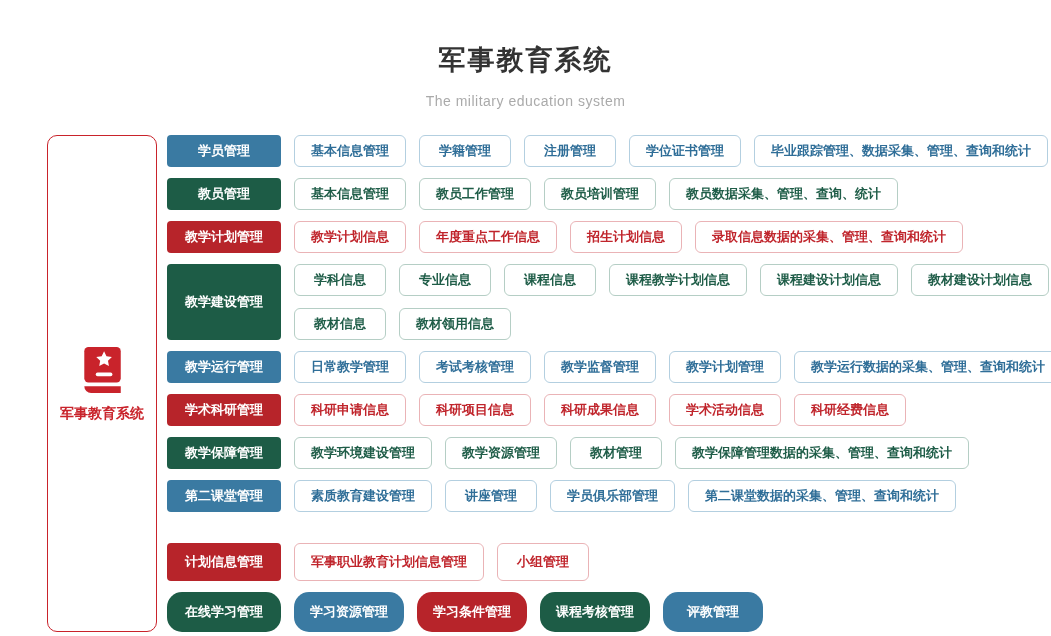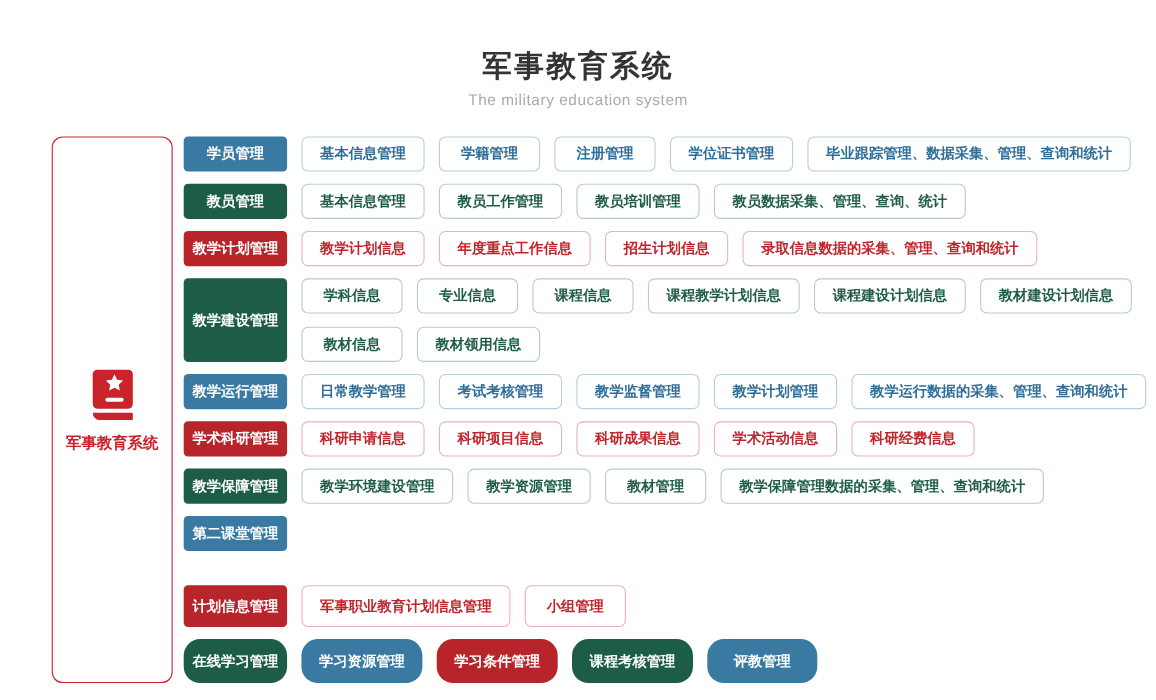--- a/index.html
+++ b/index.html
@@ -3,21 +3,21 @@
 <meta charset="utf-8">
 <style>
   html, body { margin: 0; padding: 0; background: #ffffff; }
   body {
     width: 1051px; height: 636px; overflow: hidden;
     font-family: "Liberation Sans", "DejaVu Sans", sans-serif;
     -webkit-font-smoothing: antialiased;
   }
   .header { text-align: center; padding-top: 42px; }
   .title { font-size: 27px; font-weight: bold; color: #333333; letter-spacing: 2px; }
-  .subtitle { font-size: 14px; color: #aaaaaa; margin-top: 4px; letter-spacing: 0.5px; }
+  .subtitle { font-size: 14px; color: #aaaaaa; margin-top: 15px; letter-spacing: 0.5px; }
 
   .main { display: flex; align-items: stretch; gap: 10px; padding: 26px 0 0 47px; }
 
   .root-box {
     width: 110px; box-sizing: border-box; flex: 0 0 auto;
     border: 1px solid var(--sidebar_red); border-radius: 10px;
     display: flex; flex-direction: column; align-items: center; justify-content: center;
   }
   .root-icon { width: 50px; height: 50px; display: block; }
   .root-label { margin-top: 10px; font-size: 14px; font-weight: bold; color: var(--sidebar_red); }
@@ -25,21 +25,21 @@
   .rows { display: flex; flex-direction: column; gap: 11px; }
   .row { display: flex; align-items: stretch; gap: 13px; }
   .lines { display: flex; flex-direction: column; gap: 12px; justify-content: flex-end; }
   .line { display: flex; gap: 13px; }
 
   .btn {
     box-sizing: border-box; display: inline-flex; align-items: center; justify-content: center;
     font-family: inherit; font-size: 13px; font-weight: bold; white-space: nowrap;
     border-radius: 4px; border: none; background: none; padding: 0 16px; cursor: pointer;
   }
-  .cat { width: 94px; min-height: 32px; color: #ffffff; padding: 0 4px; }
+  .cat { width: 114px; min-height: 32px; color: #ffffff; padding: 0 4px; }
   .item { height: 32px; min-width: 92px; }
   .item.solid { color: #ffffff; }
 
   .solid.blue  { background: var(--blue); }
   .solid.green { background: var(--green); }
   .solid.red   { background: var(--red); }
 
   .outline { background: #ffffff; border-radius: 6px; }
   .outline.blue  { border: 1px solid var(--blue_border);  color: var(--blue_text); }
   .outline.green { border: 1px solid var(--green_border); color: var(--green_text); }
@@ -151,20 +151,28 @@
           <div class="line">
             <button class="btn item outline green">教学环境建设管理</button>
             <button class="btn item outline green">教学资源管理</button>
             <button class="btn item outline green">教材管理</button>
             <button class="btn item outline green">教学保障管理数据的采集、管理、查询和统计</button>
           </div>
         </div>
       </div>
       <div class="row">
         <button class="btn cat solid blue">第二课堂管理</button>
+        <div class="lines">
+          <div class="line">
+            <button class="btn item outline blue">素质教育建设管理</button>
+            <button class="btn item outline blue">讲座管理</button>
+            <button class="btn item outline blue">学员俱乐部管理</button>
+            <button class="btn item outline blue">第二课堂数据的采集、管理、查询和统计</button>
+          </div>
+        </div>
       </div>
       <div class="row">
         <button class="btn cat solid red">计划信息管理</button>
         <div class="lines">
           <div class="line">
             <button class="btn item outline red">军事职业教育计划信息管理</button>
             <button class="btn item outline red">小组管理</button>
           </div>
         </div>
       </div>

